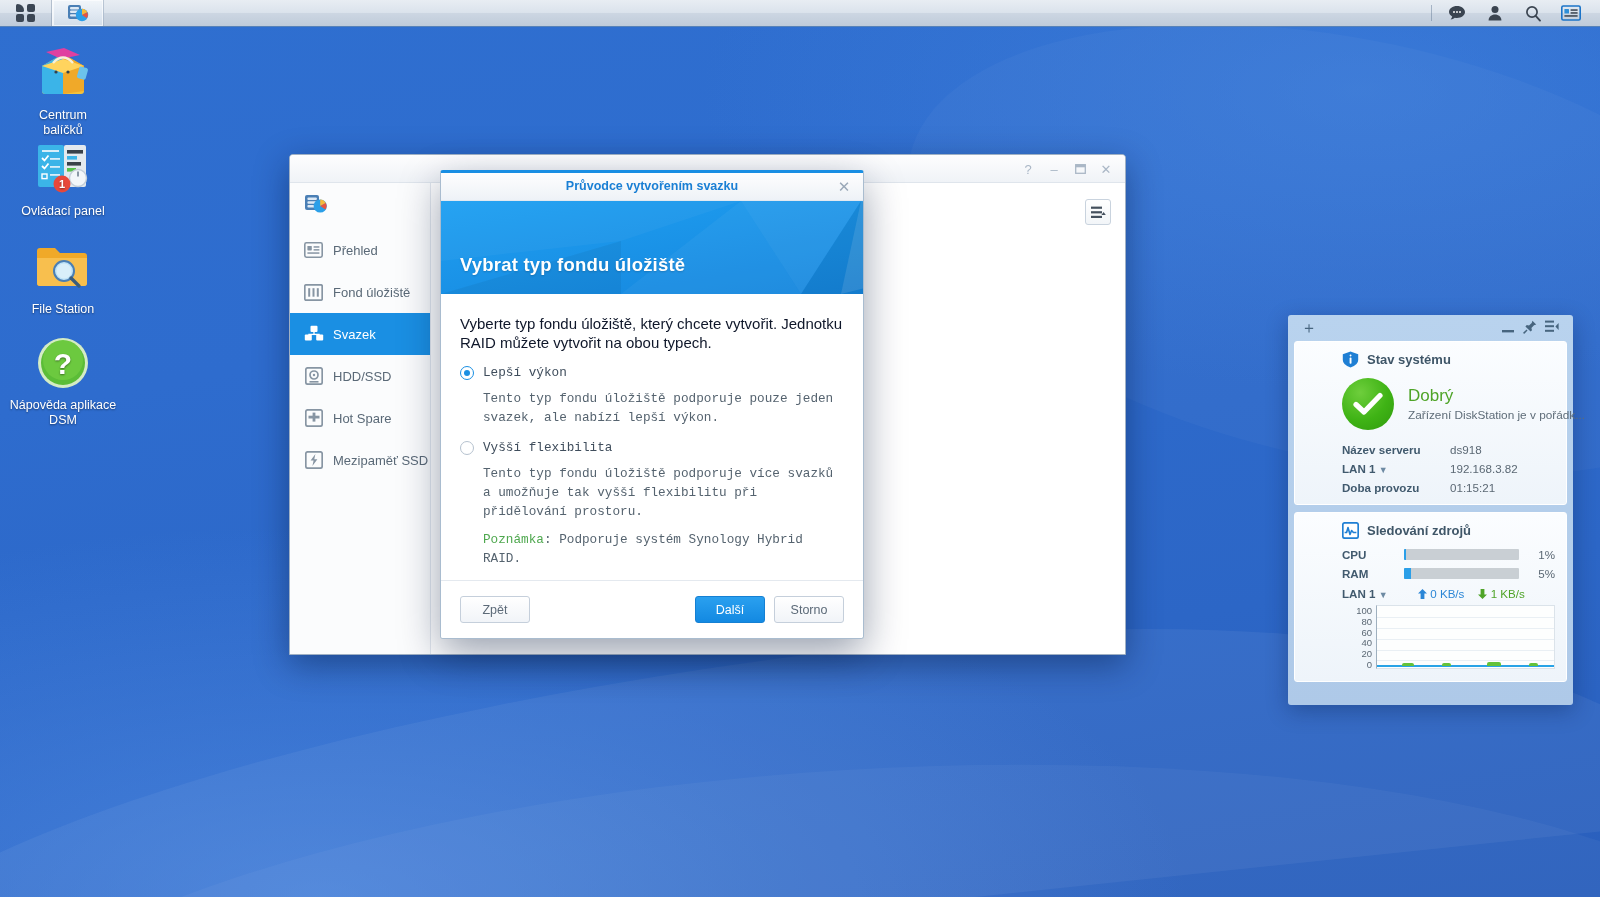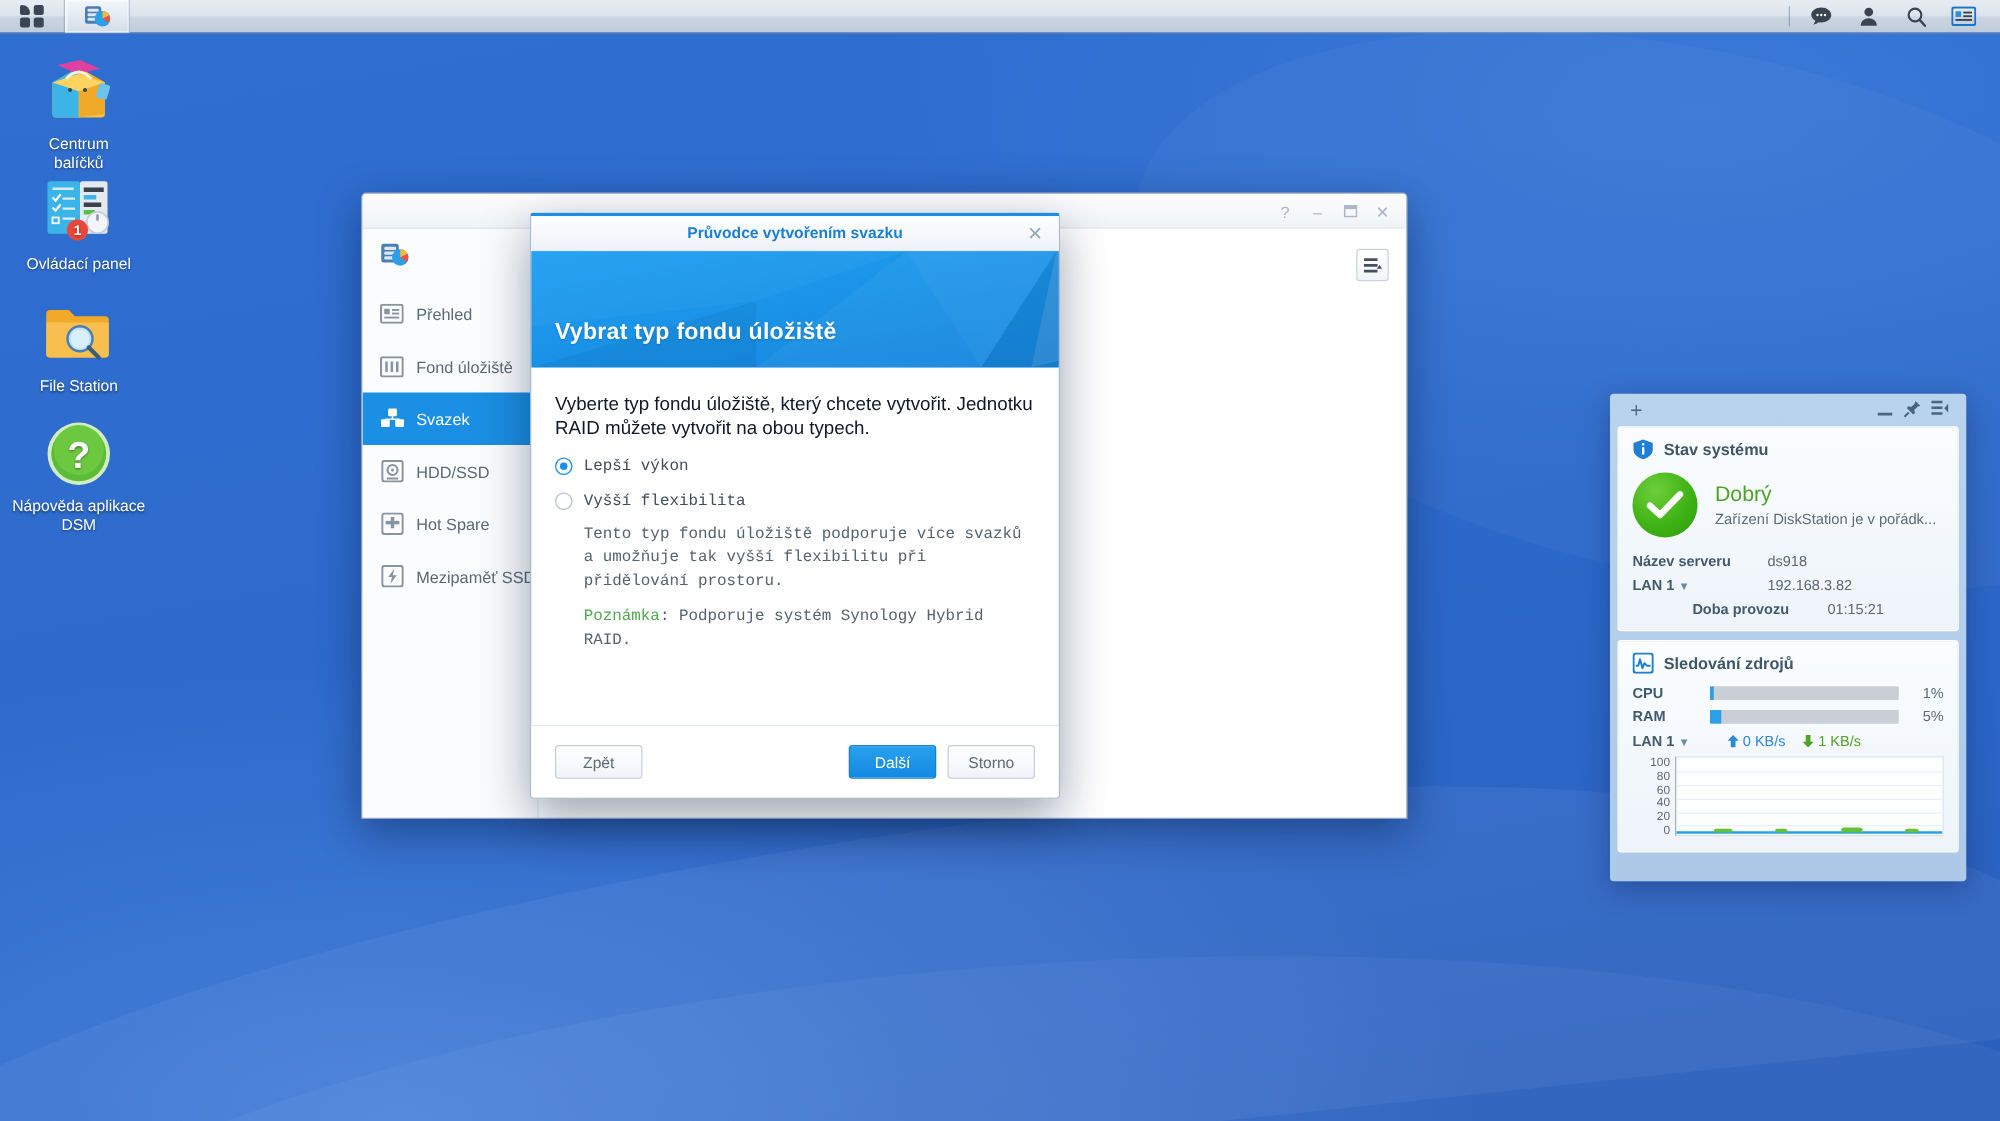--- a/index.html
+++ b/index.html
@@ -117,21 +117,21 @@
   #sm-content { flex: 1; background: #fff; position: relative; }
   #sm-toolbtn {
     position: absolute; right: 14px; top: 16px;
     width: 26px; height: 26px; border: 1px solid #c9d3de; border-radius: 3px;
     background: linear-gradient(180deg,#ffffff,#f2f5f8);
     display: flex; align-items: center; justify-content: center; cursor: pointer;
   }
 
   
   #wizard {
-    position: absolute; left: 424px; top: 170px; width: 424px; height: 469px;
+    position: absolute; left: 440px; top: 170px; width: 424px; height: 469px;
     background: #fff;
     border: 1px solid #a9bccf;
     border-top: 3px solid #1a8fe3;
     border-radius: 3px;
     box-shadow: 0 14px 40px rgba(0,20,55,0.40);
     z-index: 30; overflow: hidden;
   }
   #wz-titlebar {
     height: 28px; position: relative;
     background: linear-gradient(180deg, #fefefe 0%, #eef2f7 100%);
@@ -199,20 +199,21 @@
     box-shadow: 0 6px 22px rgba(0,20,55,0.30);
     background: linear-gradient(180deg, #b9d3ee 0%, #aec9e8 100%);
     padding: 0 6px 7px 6px;
   }
   #wg-head { height: 26px; display: flex; align-items: center; padding: 0 4px; }
   .wg-ctl { color: #47657f; font-size: 13px; cursor: pointer; width: 22px; text-align: center; }
   .wg-card {
     background: linear-gradient(180deg, #fbfdff 0%, #eef4fa 100%);
     border: 1px solid #ffffff; border-radius: 3px;
     margin-bottom: 7px;
+    padding-left: 36px;
   }
   .wg-title { display: flex; align-items: center; gap: 8px; padding: 9px 11px 6px 11px; }
   .wg-title span.t { font-size: 13px; font-weight: bold; color: #3f5668; }
   .status-row { display: flex; align-items: center; padding: 4px 11px 10px 11px; gap: 14px; }
   .check-circle {
     width: 52px; height: 52px; border-radius: 50%; flex-shrink: 0;
     background: radial-gradient(circle at 35% 28%, #6ece3c 0%, #3fb315 55%, #2f9a0d 100%);
     display:flex; align-items:center; justify-content:center;
   }
   .status-txt .big { font-size: 17px; color: #4fa428; line-height: 22px; }
@@ -509,20 +510,21 @@
   </div>
 
   <div id="wz-body">
     <div id="wz-intro">Vyberte typ fondu úložiště, který chcete vytvořit. Jednotku RAID můžete vytvořit na obou typech.</div>
 
     <div class="opt">
       <div class="opt-head">
         <span class="radio on"></span>
         <span class="opt-label">Lepší výkon</span>
       </div>
+      <div class="opt-desc">Tento typ fondu úložiště podporuje pouze jeden svazek, ale nabízí lepší výkon.</div>
     </div>
 
     <div class="opt">
       <div class="opt-head">
         <span class="radio"></span>
         <span class="opt-label">Vyšší flexibilita</span>
       </div>
       <div class="opt-desc">Tento typ fondu úložiště podporuje více svazků a umožňuje tak vyšší flexibilitu při přidělování prostoru.</div>
       <div class="note">
         <b>Poznámka</b><span>: Podporuje systém Synology Hybrid RAID.</span>
@@ -584,21 +586,21 @@
       </div>
     </div>
     <div class="kv">
       <span class="k">Název serveru</span>
       <span class="v">ds918</span>
     </div>
     <div class="kv">
       <span class="k"><span>LAN 1</span> <span class="caret">▼</span></span>
       <span class="v">192.168.3.82</span>
     </div>
-    <div class="kv" style="padding-bottom:10px;justify-content:center;">
+    <div class="kv" style="padding-bottom:10px;">
       <span class="k">Doba provozu</span>
       <span class="v">01:15:21</span>
     </div>
   </div>
 
   <div class="wg-card">
     <div class="wg-title">
       <svg width="17" height="17" viewBox="0 0 17 17">
         <rect x="0.8" y="0.8" width="15.4" height="15.4" rx="2" fill="#fff" stroke="#1f7fd4" stroke-width="1.7"></rect>
         <path d="M2.6 10.5 L4.6 10.5 L6 5.5 L8 12.5 L9.6 8.5 L11.4 10.5 L14.4 10.5" fill="none" stroke="#1f7fd4" stroke-width="1.6" stroke-linejoin="round"></path>

